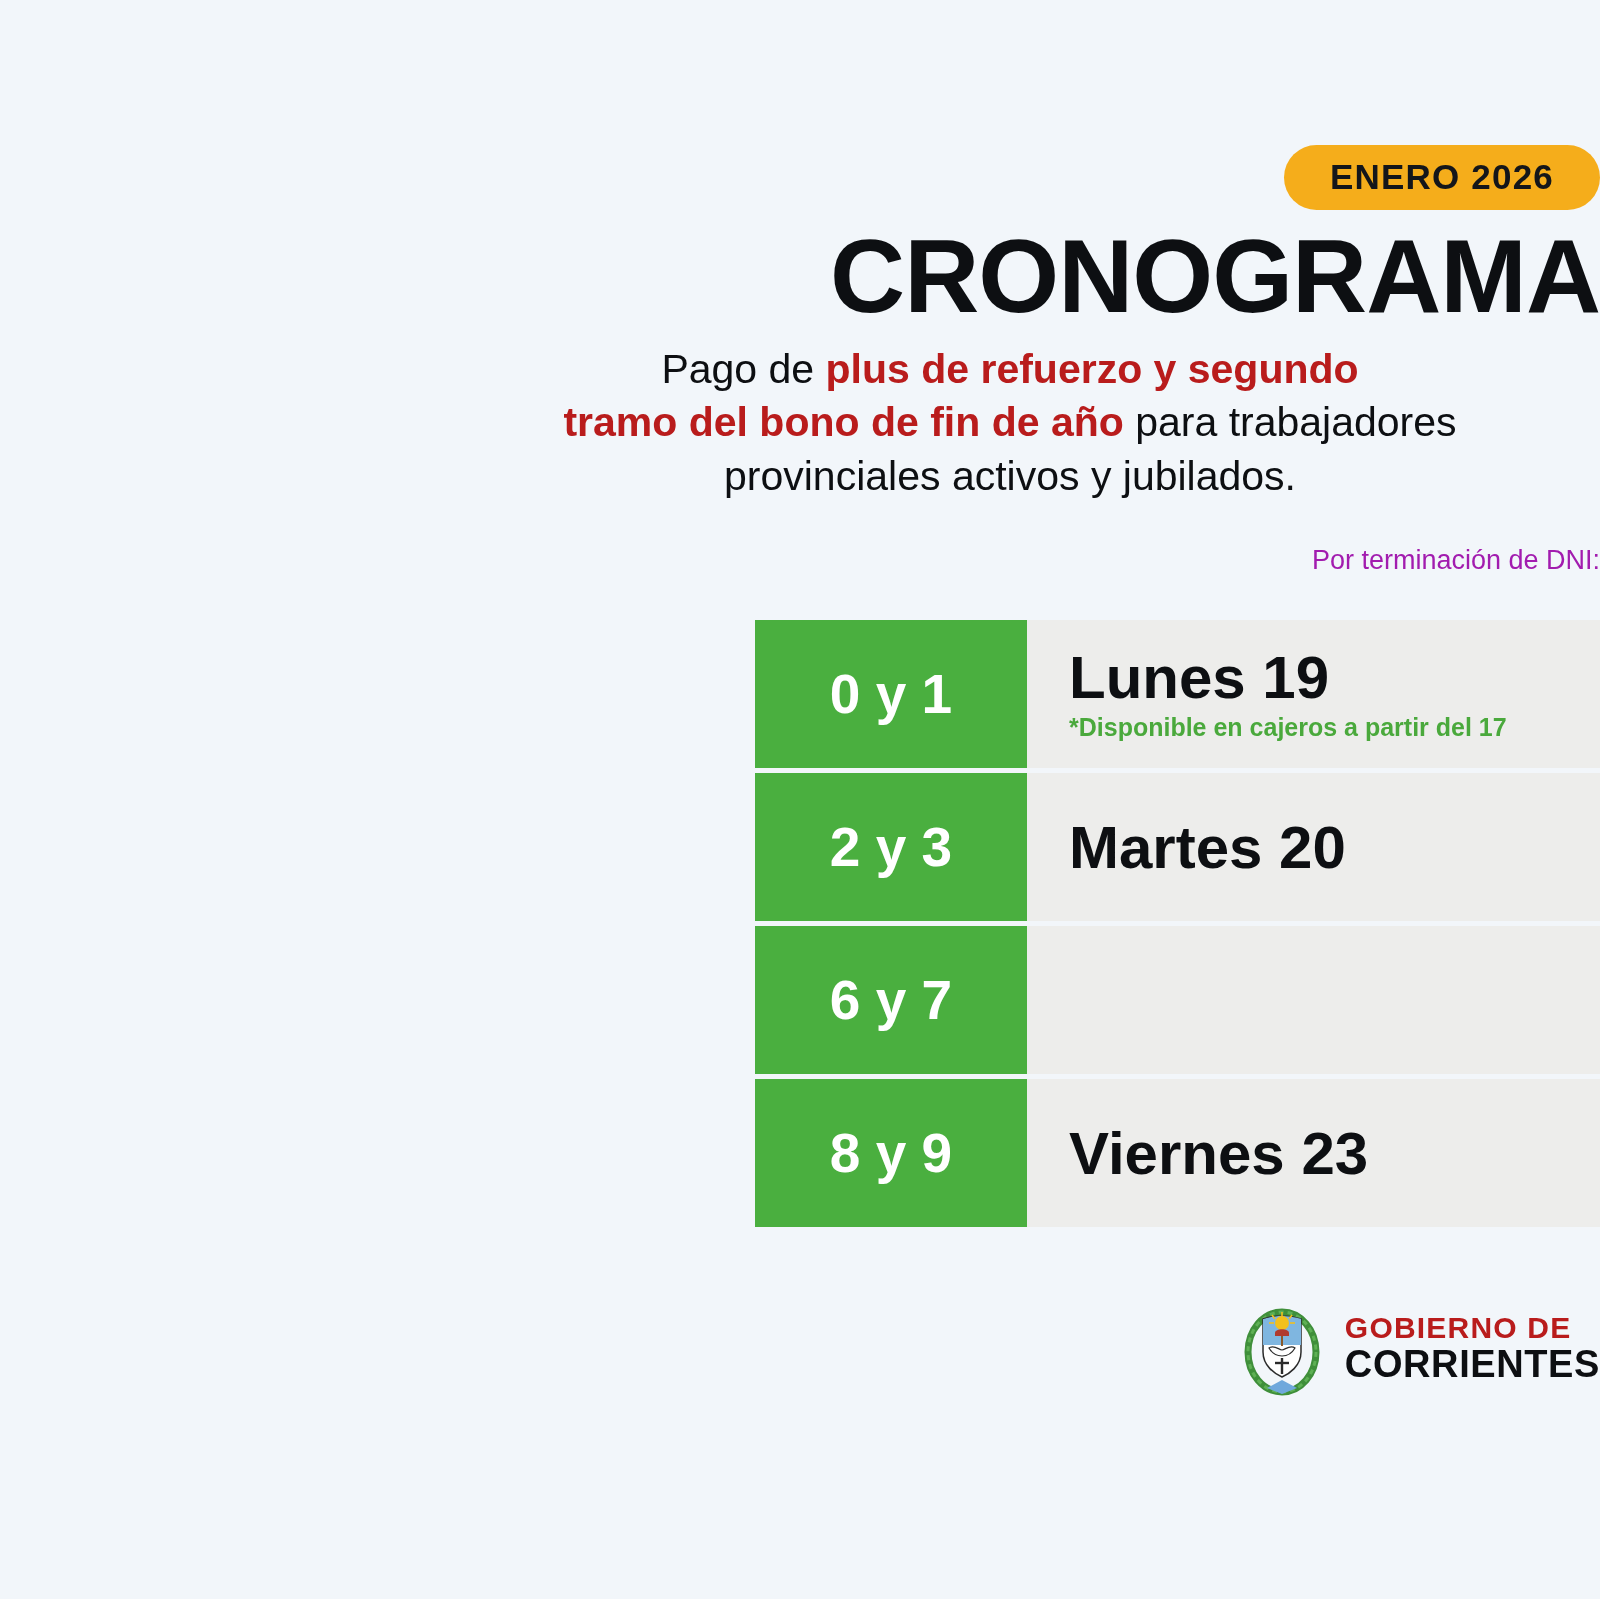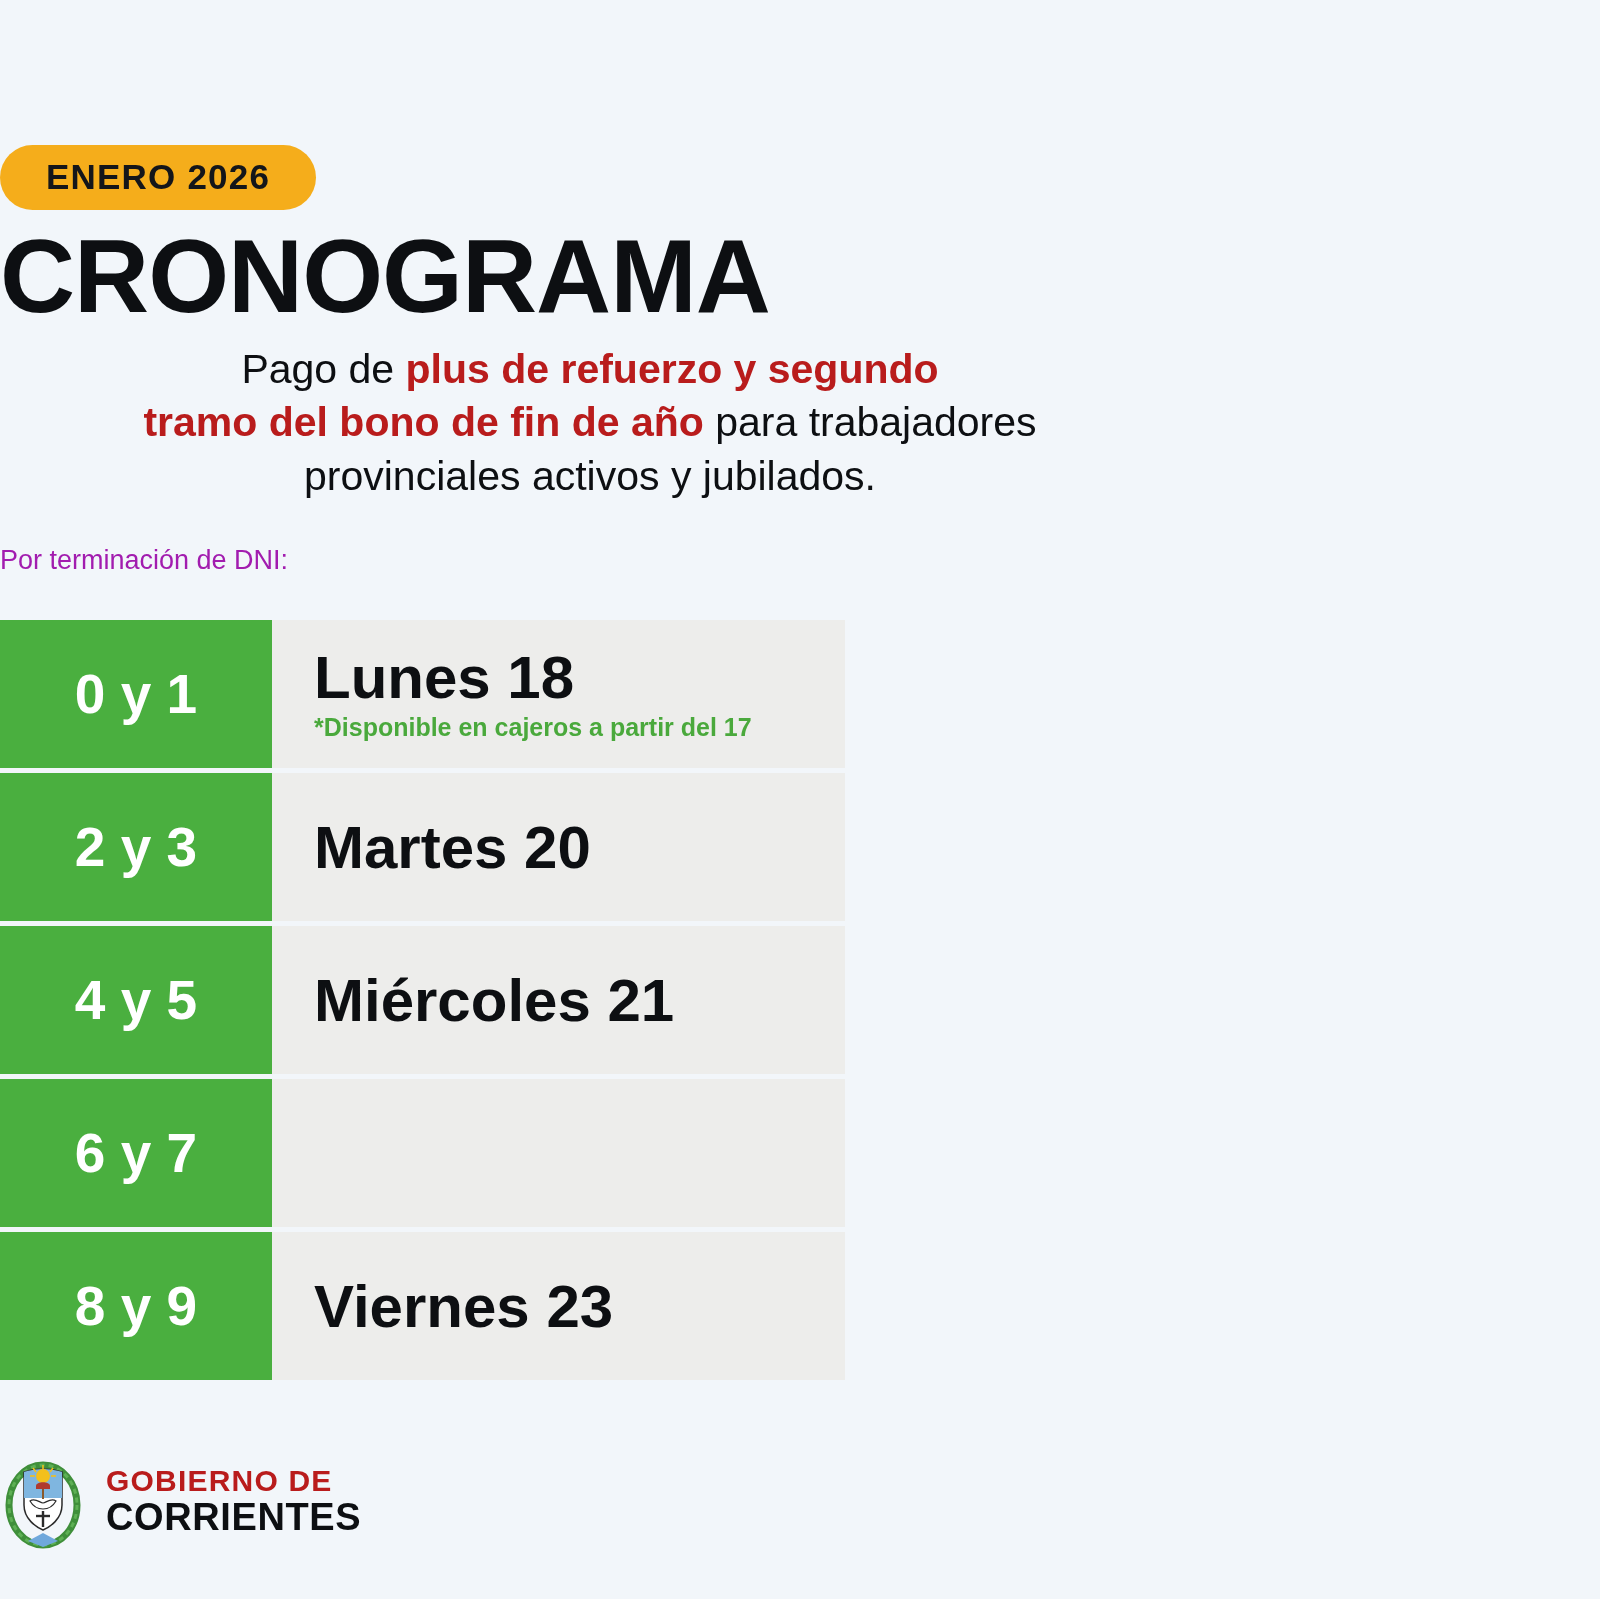--- a/index.html
+++ b/index.html
@@ -12,21 +12,21 @@
     background: #f2f6fa;
     font-family: "Liberation Sans", sans-serif;
     overflow: hidden;
   }
   .page {
     width: 1600px;
     height: 1599px;
     position: relative;
     display: flex;
     flex-direction: column;
-    align-items: flex-start;
+    align-items: flex-end;
     box-sizing: border-box;
     padding-top: 145px;
   }
 
   
   .badge {
     background: #f5ad1b;
     color: #14161a;
     font-weight: bold;
     font-size: 35px;
@@ -159,38 +159,32 @@
     <span>provinciales activos y jubilados.</span>
   </div>
 
   <div class="dni-line">Por terminación de DNI:</div>
 
   <div class="table">
 
     <div class="row">
       <div class="cell-dni">0 y 1</div>
       <div class="cell-day">
-        <span class="day-name">Lunes 18</span>
+        <span class="day-name">Lunes 19</span>
         <span class="day-note">*Disponible en cajeros a partir del 17</span>
       </div>
     </div>
 
     <div class="row">
       <div class="cell-dni">2 y 3</div>
       <div class="cell-day">
         <span class="day-name">Martes 20</span>
       </div>
     </div>
 
-    <div class="row">
-      <div class="cell-dni">4 y 5</div>
-      <div class="cell-day">
-        <span class="day-name">Miércoles 21</span>
-      </div>
-    </div>
 
     <div class="row">
       <div class="cell-dni">6 y 7</div>
     </div>
 
     <div class="row">
       <div class="cell-dni">8 y 9</div>
       <div class="cell-day">
         <span class="day-name">Viernes 23</span>
       </div>

